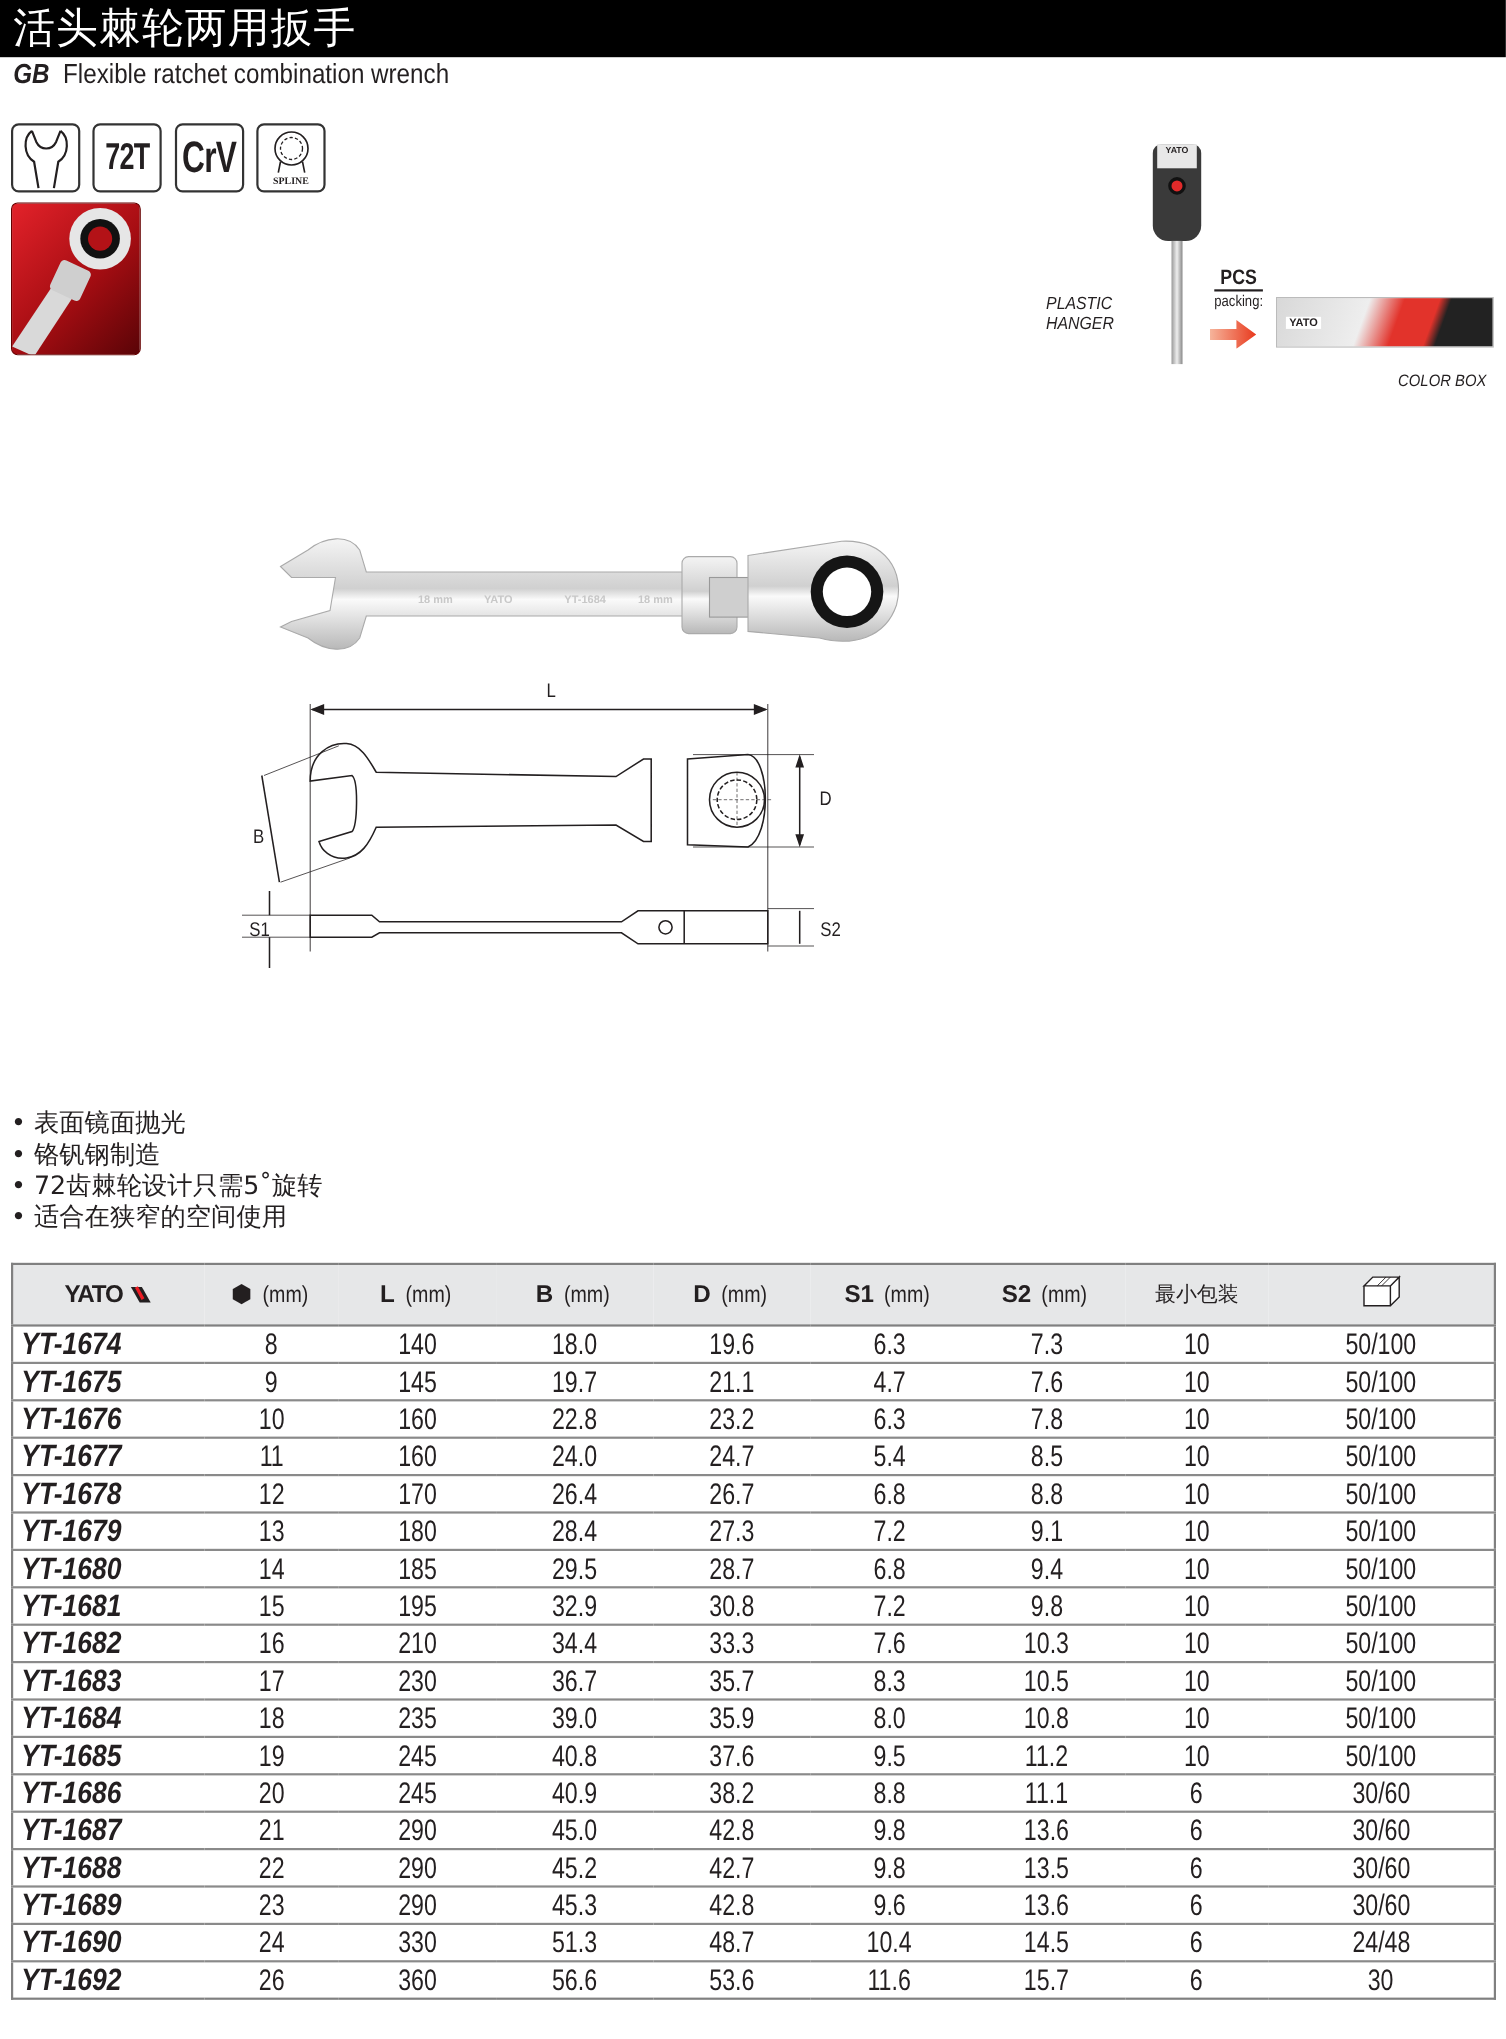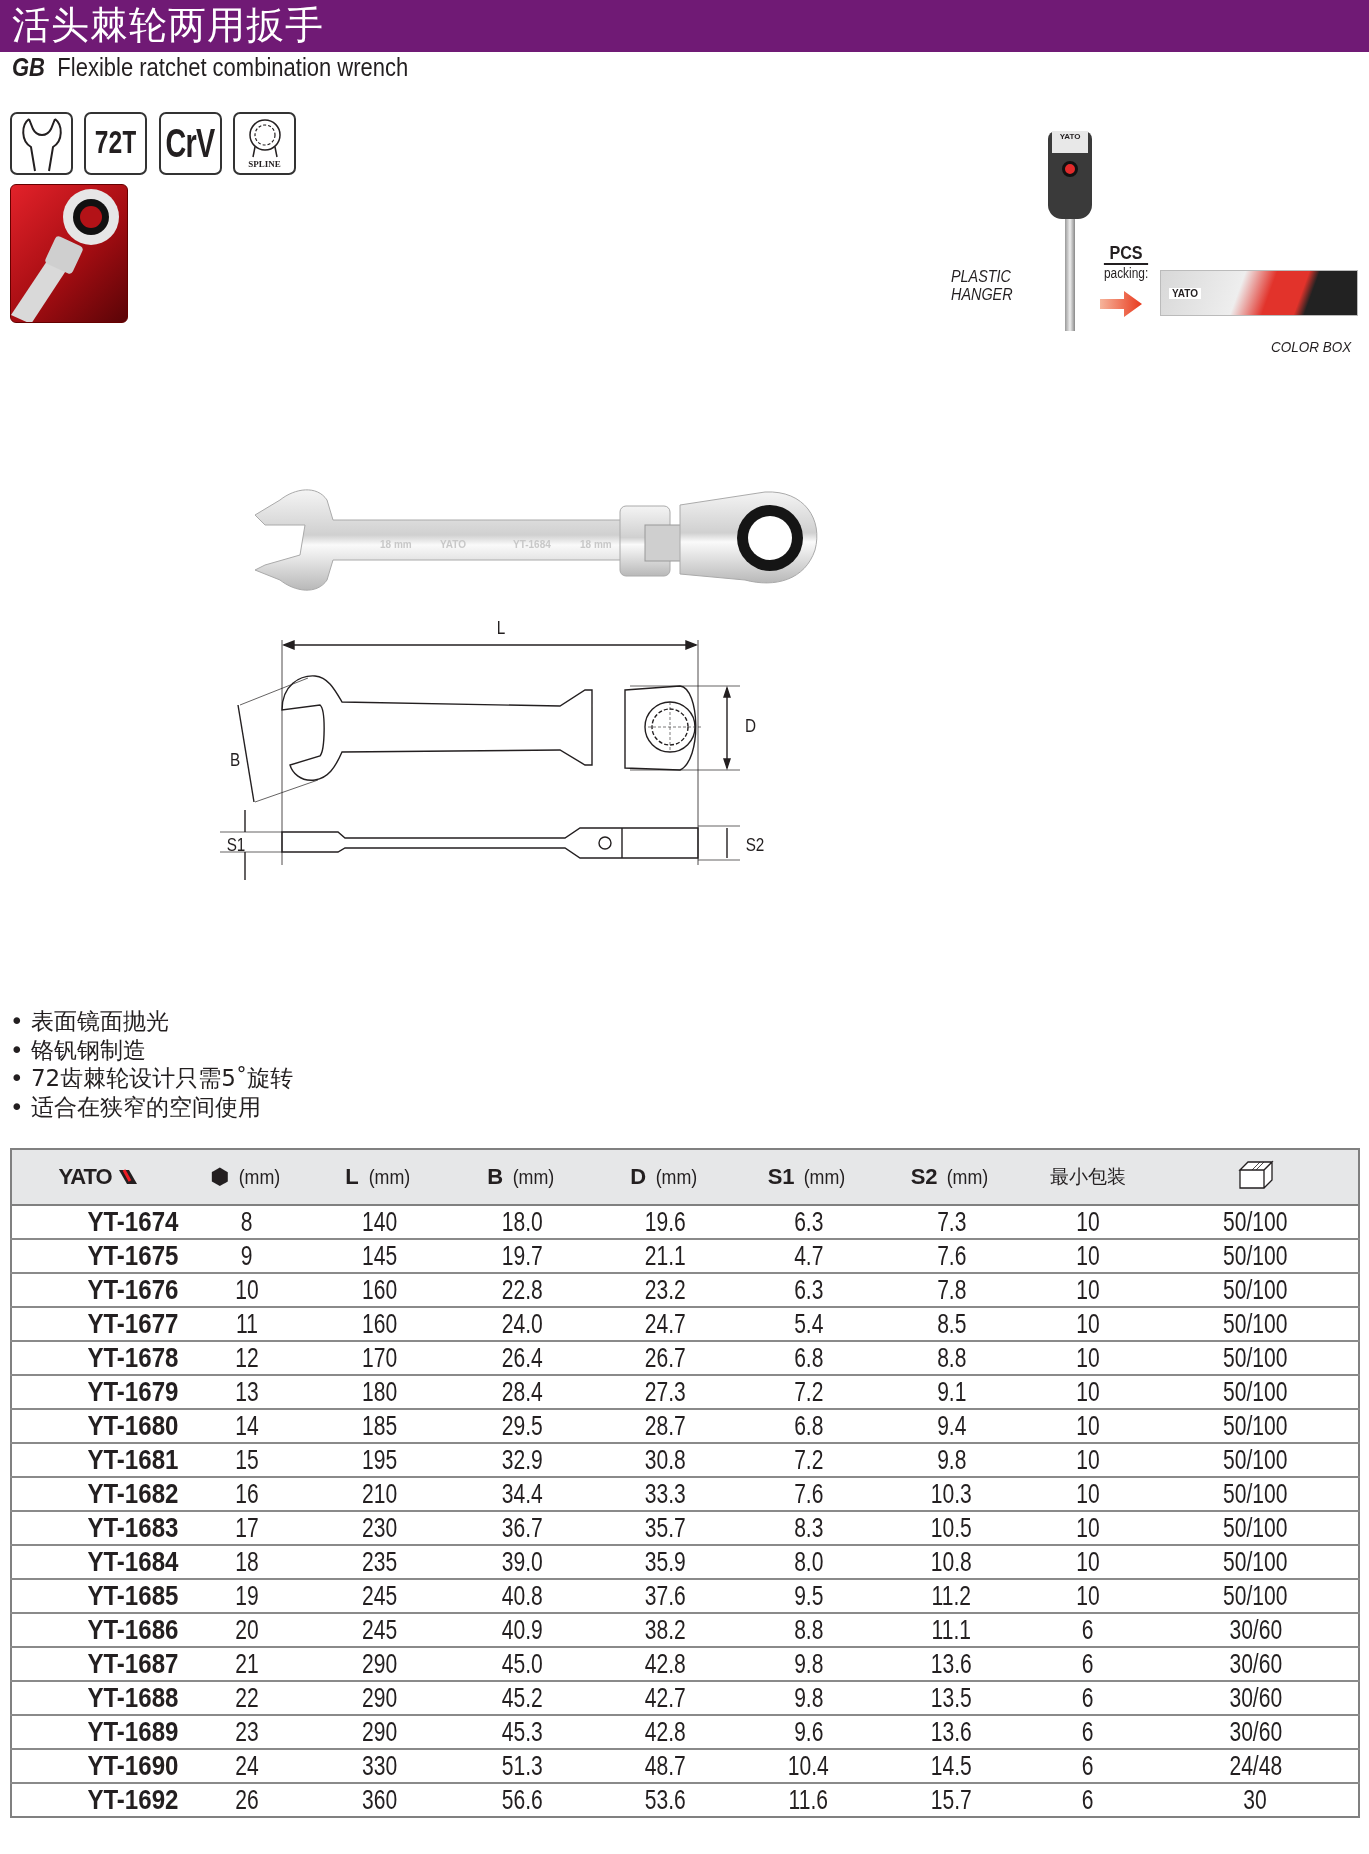--- a/index.html
+++ b/index.html
@@ -1,19 +1,19 @@
 <!DOCTYPE html>
 <html><head>
 <meta charset="utf-8">
 <style>
   * { box-sizing: border-box; margin: 0; padding: 0; }
   html, body { width: 1369px; height: 1854px; background: #ffffff; overflow: hidden; }
   body { position: relative; font-family: "Liberation Sans", "DejaVu Sans", sans-serif; color: #231f20; }
 
-  .title-bar { position: absolute; left: 0; top: 0; width: 1369px; height: 52px; background: #701a75; }
+  .title-bar { position: absolute; left: 0; top: 0; width: 1369px; height: 52px; background: #000000; }
   .title-cn { position: absolute; left: 12px; top: 3px; font-size: 38px; color: #ffffff; font-family: "DejaVu Sans", sans-serif; letter-spacing: 1px; line-height: 44px; }
   .subtitle { position: absolute; left: 12px; top: 52px; font-size: 25px; line-height: 30px; transform: scaleX(0.88); transform-origin: left center; white-space: nowrap; }
   .subtitle .gb { font-weight: bold; font-style: italic; margin-right: 14px; }
 
   .badge { position: absolute; top: 112px; width: 63px; height: 63px; border: 2px solid #333; border-radius: 7px; background: #fff; display: flex; align-items: center; justify-content: center; }
   .badge-text { font-weight: bold; font-size: 34px; transform: scaleX(0.72); letter-spacing: -1px; }
   .badge-spline-label { position: absolute; bottom: 4px; width: 100%; text-align: center; font-size: 9px; font-weight: bold; }
 
   .feature-photo { position: absolute; left: 10px; top: 184px; width: 118px; height: 139px; border-radius: 6px; background: linear-gradient(135deg, #e3222a 0%, #a50d12 55%, #5a0407 100%); overflow: hidden; border: 1px solid #600; }
 
@@ -25,41 +25,41 @@
   .bullets { position: absolute; left: 10px; top: 1007px; font-size: 23px; line-height: 28.5px; font-family: "DejaVu Sans", sans-serif; }
   .bullets li { list-style: none; }
   .bullets li::before { content: "• "; }
 
   table.spec { position: absolute; left: 10px; top: 1148px; width: 1350px; border-collapse: collapse; border: 2px solid #808080; }
   table.spec th { background: #e6e7e8; height: 56px; font-weight: normal; font-size: 21px; border-bottom: 2px solid #808080; white-space: nowrap; }
   table.spec th .sym { font-weight: bold; font-size: 22px; }
   table.spec th .unit { display: inline-block; transform: scaleX(0.85); }
   table.spec td { height: 34px; text-align: center; font-size: 27px; border-bottom: 2px solid #8a8a8a; line-height: 32px; }
   table.spec td .num { display: inline-block; transform: scaleX(0.78); }
-  table.spec td.model { font-weight: bold; font-size: 28px; text-align: right; }
+  table.spec td.model { font-weight: bold; font-size: 28px; text-align: left; font-style: italic; }
   table.spec td.model span { display: inline-block; transform: scaleX(0.86); }
   table.spec tr:last-child td { border-bottom: none; }
   .dim-label { position: absolute; font-size: 18px; transform: scaleX(0.85); }
 </style>
 </head>
 <body>
 
 <div class="title-bar">
   <div class="title-cn">活头棘轮两用扳手</div>
 </div>
 <div class="subtitle">
   <span class="gb">GB</span><span>Flexible ratchet combination wrench</span>
 </div>
 
 <div class="badge" style="left:10px;">
   <svg width="50" height="58" viewBox="0 0 50 58">
     <path d="M12 4 C4 10 4 26 14 32 L18 56 M38 4 C46 10 46 26 36 32 L32 56 M12 4 L16 14 C20 22 30 22 34 14 L38 4" fill="none" stroke="#231f20" stroke-width="2"></path>
   </svg>
 </div>
-<div class="badge" style="left:84px;font-family:Liberation Mono, monospace;">
+<div class="badge" style="left:84px;">
   <span class="badge-text">72T</span>
 </div>
 <div class="badge" style="left:159px;">
   <span class="badge-text" style="font-size:40px">CrV</span>
 </div>
 <div class="badge" style="left:233px;font-family:Liberation Serif, serif;">
   <svg width="40" height="42" viewBox="0 0 40 42" style="margin-top:-12px">
     <circle cx="20" cy="18" r="15" fill="none" stroke="#231f20" stroke-width="1.5"></circle>
     <circle cx="20" cy="18" r="10" fill="none" stroke="#231f20" stroke-width="1.2" stroke-dasharray="3 2"></circle>
     <path d="M10 30 L8 40 M30 30 L32 40" stroke="#231f20" stroke-width="1.5"></path>

